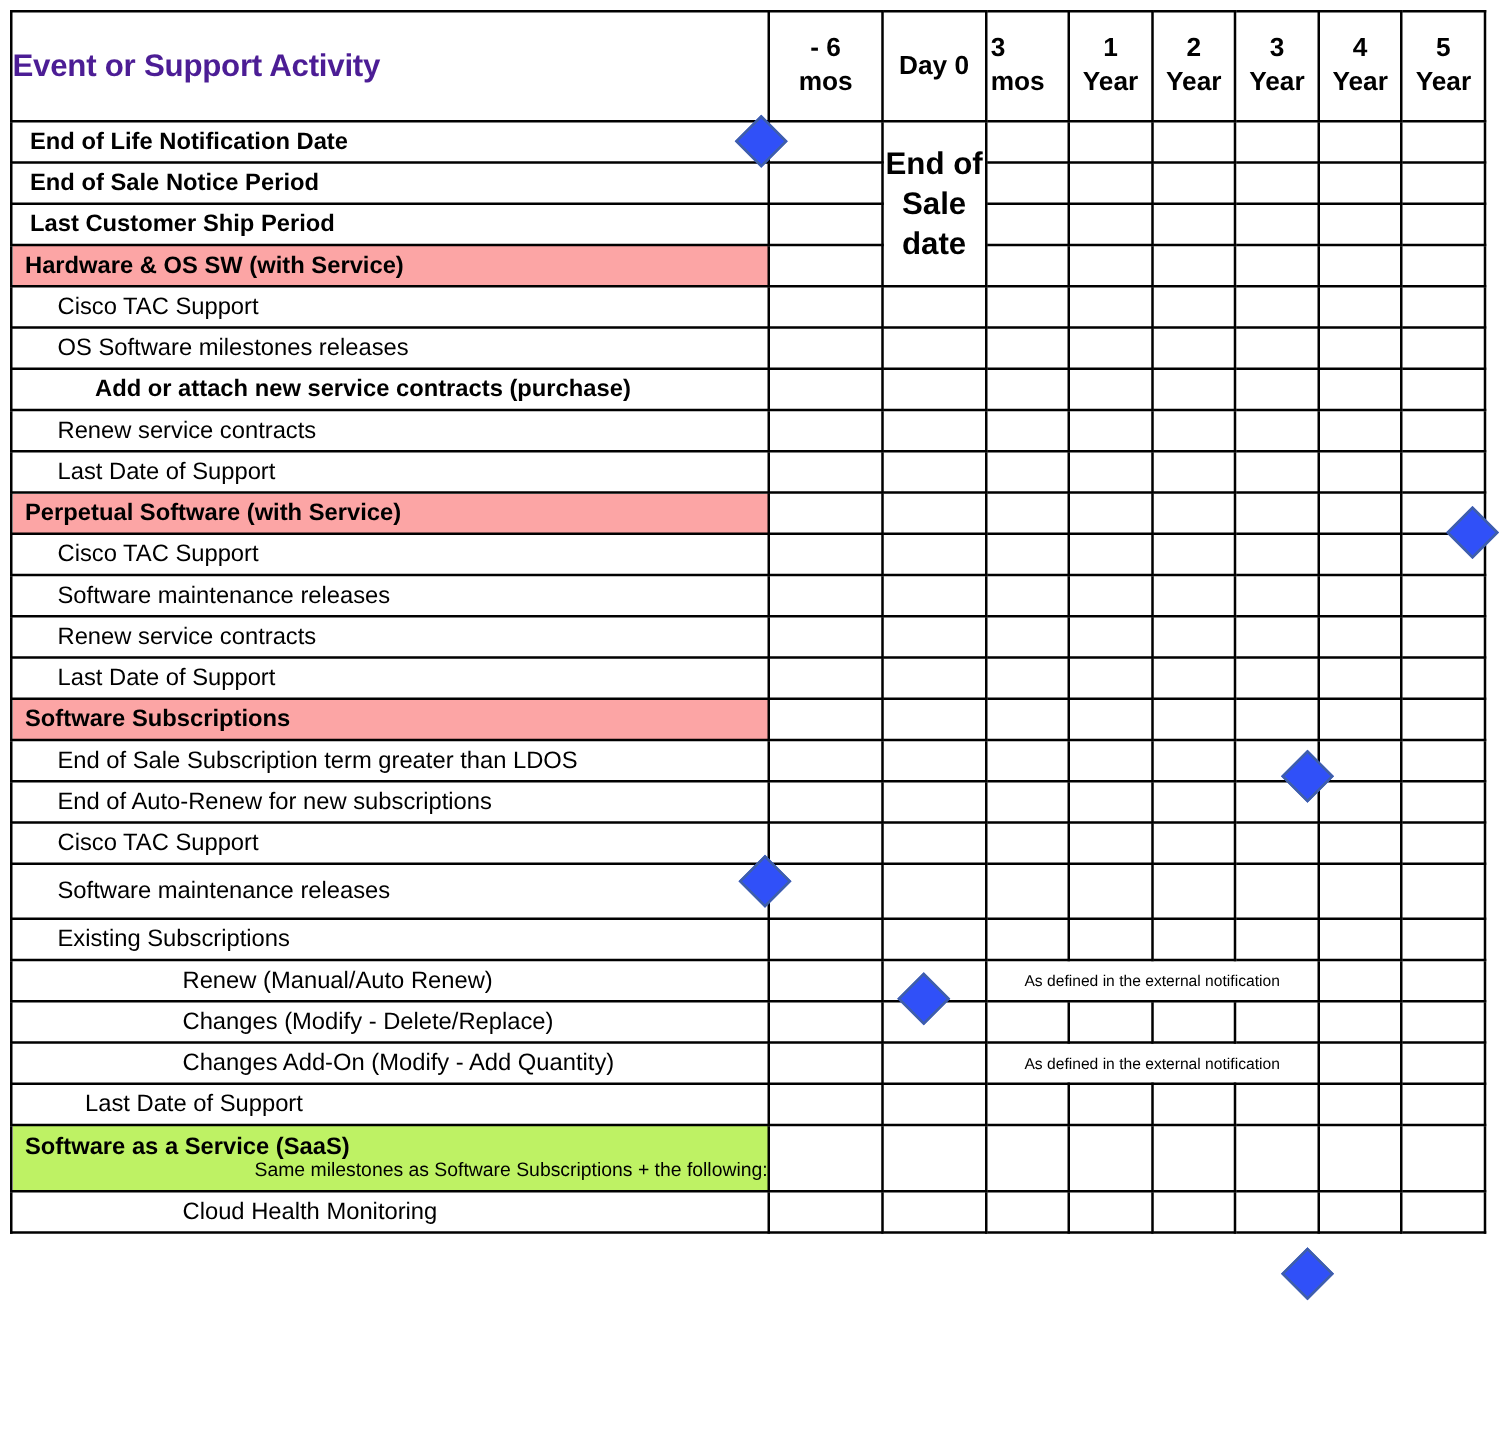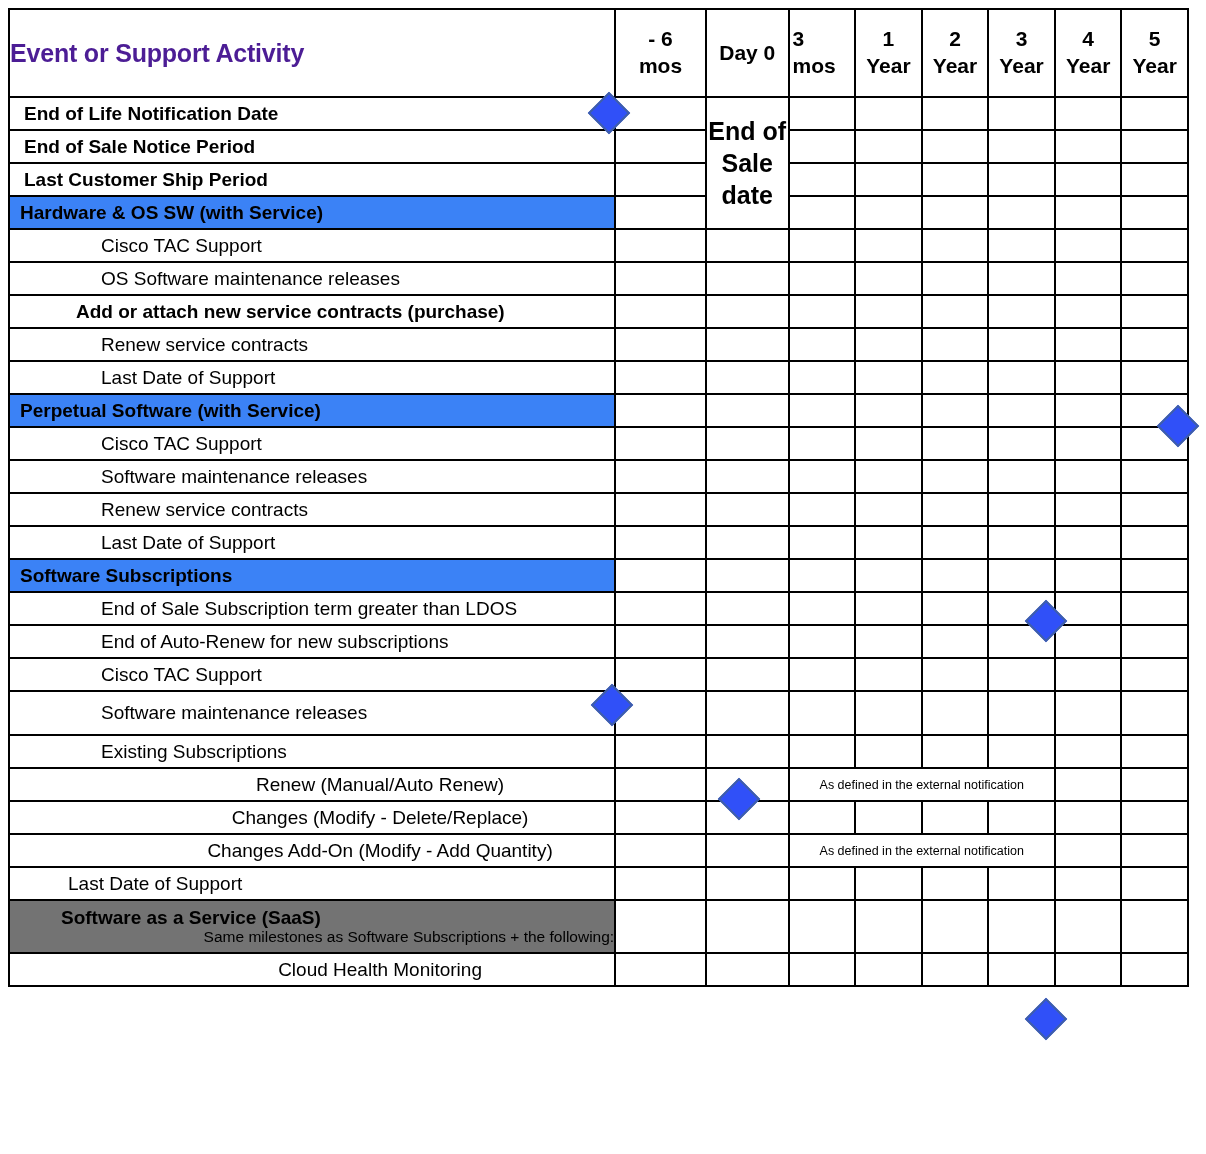--- a/index.html
+++ b/index.html
@@ -76,37 +76,36 @@
     font-size: 19px;
     color: #000000;
     text-align: left;
     white-space: nowrap;
     overflow: hidden;
   }
   td.lbl .txt { display: block; }
 
   td.lbl.bold .txt { font-weight: bold; }
   td.lbl.ind0 .txt { padding-left: 14px; }
-  td.lbl.ind1 .txt { padding-left: 91px; }
+  td.lbl.ind1 .txt { padding-left: 36px; }
   td.lbl.ind2 .txt { padding-left: 66px; font-weight: bold; }
-  td.lbl.ind3 .txt { padding-left: 136px; text-align: center; }
+  td.lbl.ind3 .txt { padding-left: 136px; }
   td.lbl.ind4 .txt { padding-left: 58px; }
 
   td.lbl.section {
-    background: #3b82f6;
+    background: #fca5a5;
     font-weight: bold;
     font-size: 19px;
   }
   td.lbl.section .txt { padding-left: 10px; }
 
   td.lbl.saas {
-    background: #737373;
+    background: #bef264;
     white-space: normal;
     line-height: 1.05;
-    padding-left: 41px;
   }
   td.lbl.saas .t1 {
     display: block;
     font-weight: bold;
     font-size: 19px;
     padding-left: 10px;
   }
   td.lbl.saas .t2 {
     display: block;
     font-size: 15.5px;
@@ -267,21 +266,21 @@
         <td class="fill"></td>
         <td class="fill"></td>
         <td class="fill"></td>
         <td class="fill"></td>
         <td class="fill"></td>
         <td class="fill"></td>
       </tr>
 
       <tr class="r">
         <td class="lbl ind1">
-            <span class="txt">OS Software maintenance releases</span>
+            <span class="txt">OS Software milestones releases</span>
           </td>
         <td></td>
         <td></td>
         <td class="fill"></td>
         <td class="fill"></td>
         <td></td>
         <td></td>
         <td></td>
         <td></td>
       </tr>

